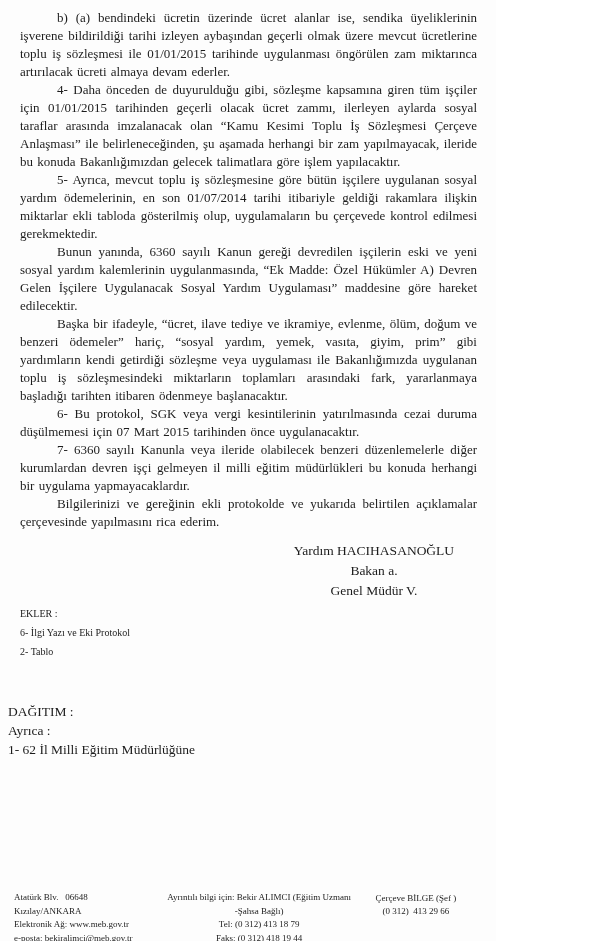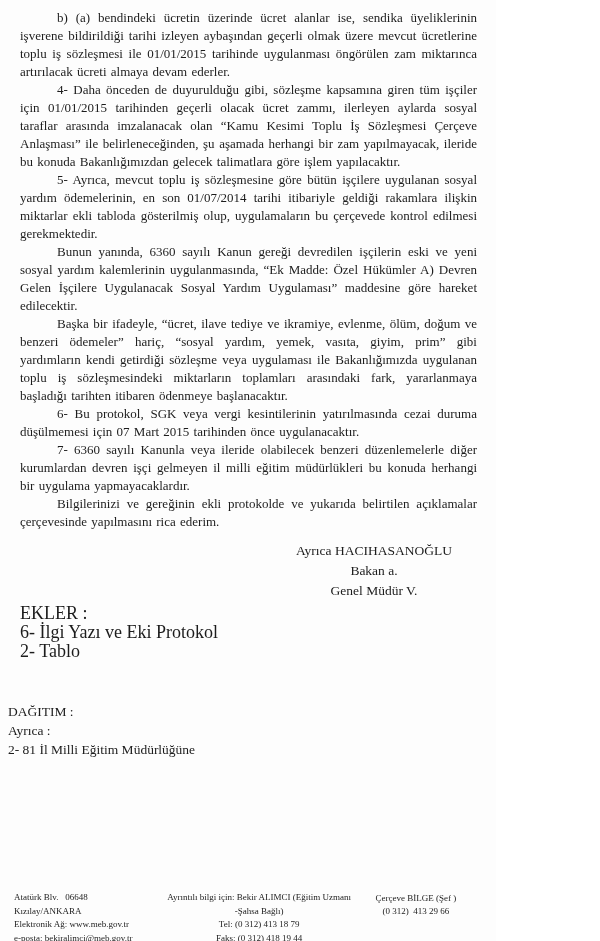--- a/index.html
+++ b/index.html
@@ -32,21 +32,21 @@
     right: 22px;
     width: 200px;
     text-align: center;
     font-size: 13.5px;
     line-height: 20px;
   }
   .ekler {
     position: absolute;
     top: 604px;
     left: 20px;
-    font-size: 18px;
+    font-size: 10px;
     line-height: 19px;
   }
   .dagitim {
     position: absolute;
     top: 702px;
     left: 8px;
     font-size: 13.5px;
     line-height: 19px;
   }
   .footer {
@@ -73,35 +73,35 @@
     <p class="para">4- Daha önceden de duyurulduğu gibi, sözleşme kapsamına giren tüm işçiler için 01/01/2015 tarihinden geçerli olacak ücret zammı, ilerleyen aylarda sosyal taraflar arasında imzalanacak olan “Kamu Kesimi Toplu İş Sözleşmesi Çerçeve Anlaşması” ile belirleneceğinden, şu aşamada herhangi bir zam yapılmayacak, ileride bu konuda Bakanlığımızdan gelecek talimatlara göre işlem yapılacaktır.</p>
     <p class="para">5- Ayrıca, mevcut toplu iş sözleşmesine göre bütün işçilere uygulanan sosyal yardım ödemelerinin, en son 01/07/2014 tarihi itibariyle geldiği rakamlara ilişkin miktarlar ekli tabloda gösterilmiş olup, uygulamaların bu çerçevede kontrol edilmesi gerekmektedir.</p>
     <p class="para">Bunun yanında, 6360 sayılı Kanun gereği devredilen işçilerin eski ve yeni sosyal yardım kalemlerinin uygulanmasında, “Ek Madde: Özel Hükümler A) Devren Gelen İşçilere Uygulanacak Sosyal Yardım Uygulaması” maddesine göre hareket edilecektir.</p>
     <p class="para">Başka bir ifadeyle, “ücret, ilave tediye ve ikramiye, evlenme, ölüm, doğum ve benzeri ödemeler” hariç, “sosyal yardım, yemek, vasıta, giyim, prim” gibi yardımların kendi getirdiği sözleşme veya uygulaması ile Bakanlığımızda uygulanan toplu iş sözleşmesindeki miktarların toplamları arasındaki fark, yararlanmaya başladığı tarihten itibaren ödenmeye başlanacaktır.</p>
     <p class="para">6- Bu protokol, SGK veya vergi kesintilerinin yatırılmasında cezai duruma düşülmemesi için 07 Mart 2015 tarihinden önce uygulanacaktır.</p>
     <p class="para">7- 6360 sayılı Kanunla veya ileride olabilecek benzeri düzenlemelerle diğer kurumlardan devren işçi gelmeyen il milli eğitim müdürlükleri bu konuda herhangi bir uygulama yapmayacaklardır.</p>
     <p class="para">Bilgilerinizi ve gereğinin ekli protokolde ve yukarıda belirtilen açıklamalar çerçevesinde yapılmasını rica ederim.</p>
   </div>
 
   <div class="signature">
-    <div>Ayrıca HACIHASANOĞLU</div>
+    <div>Yardım HACIHASANOĞLU</div>
     <div>Bakan a.</div>
     <div>Genel Müdür V.</div>
   </div>
 
   <div class="ekler">
     <div>EKLER :</div>
     <div>6- İlgi Yazı ve Eki Protokol</div>
     <div>2- Tablo</div>
   </div>
 
   <div class="dagitim">
     <div>DAĞITIM :</div>
     <div>Ayrıca :</div>
-    <div>2- 81 İl Milli Eğitim Müdürlüğüne</div>
+    <div>1- 62 İl Milli Eğitim Müdürlüğüne</div>
   </div>
 
   <div class="footer">
     <div class="col-left">
       <div>Atatürk Blv.&nbsp;&nbsp;&nbsp;06648 Kızılay/ANKARA</div>
       <div>Elektronik Ağ: www.meb.gov.tr</div>
       <div>e-posta: bekiralimci@meb.gov.tr</div>
     </div>
     <div class="col-center">
       <div>Ayrıntılı bilgi için: Bekir ALIMCI (Eğitim Uzmanı -Şahsa Bağlı)</div>

